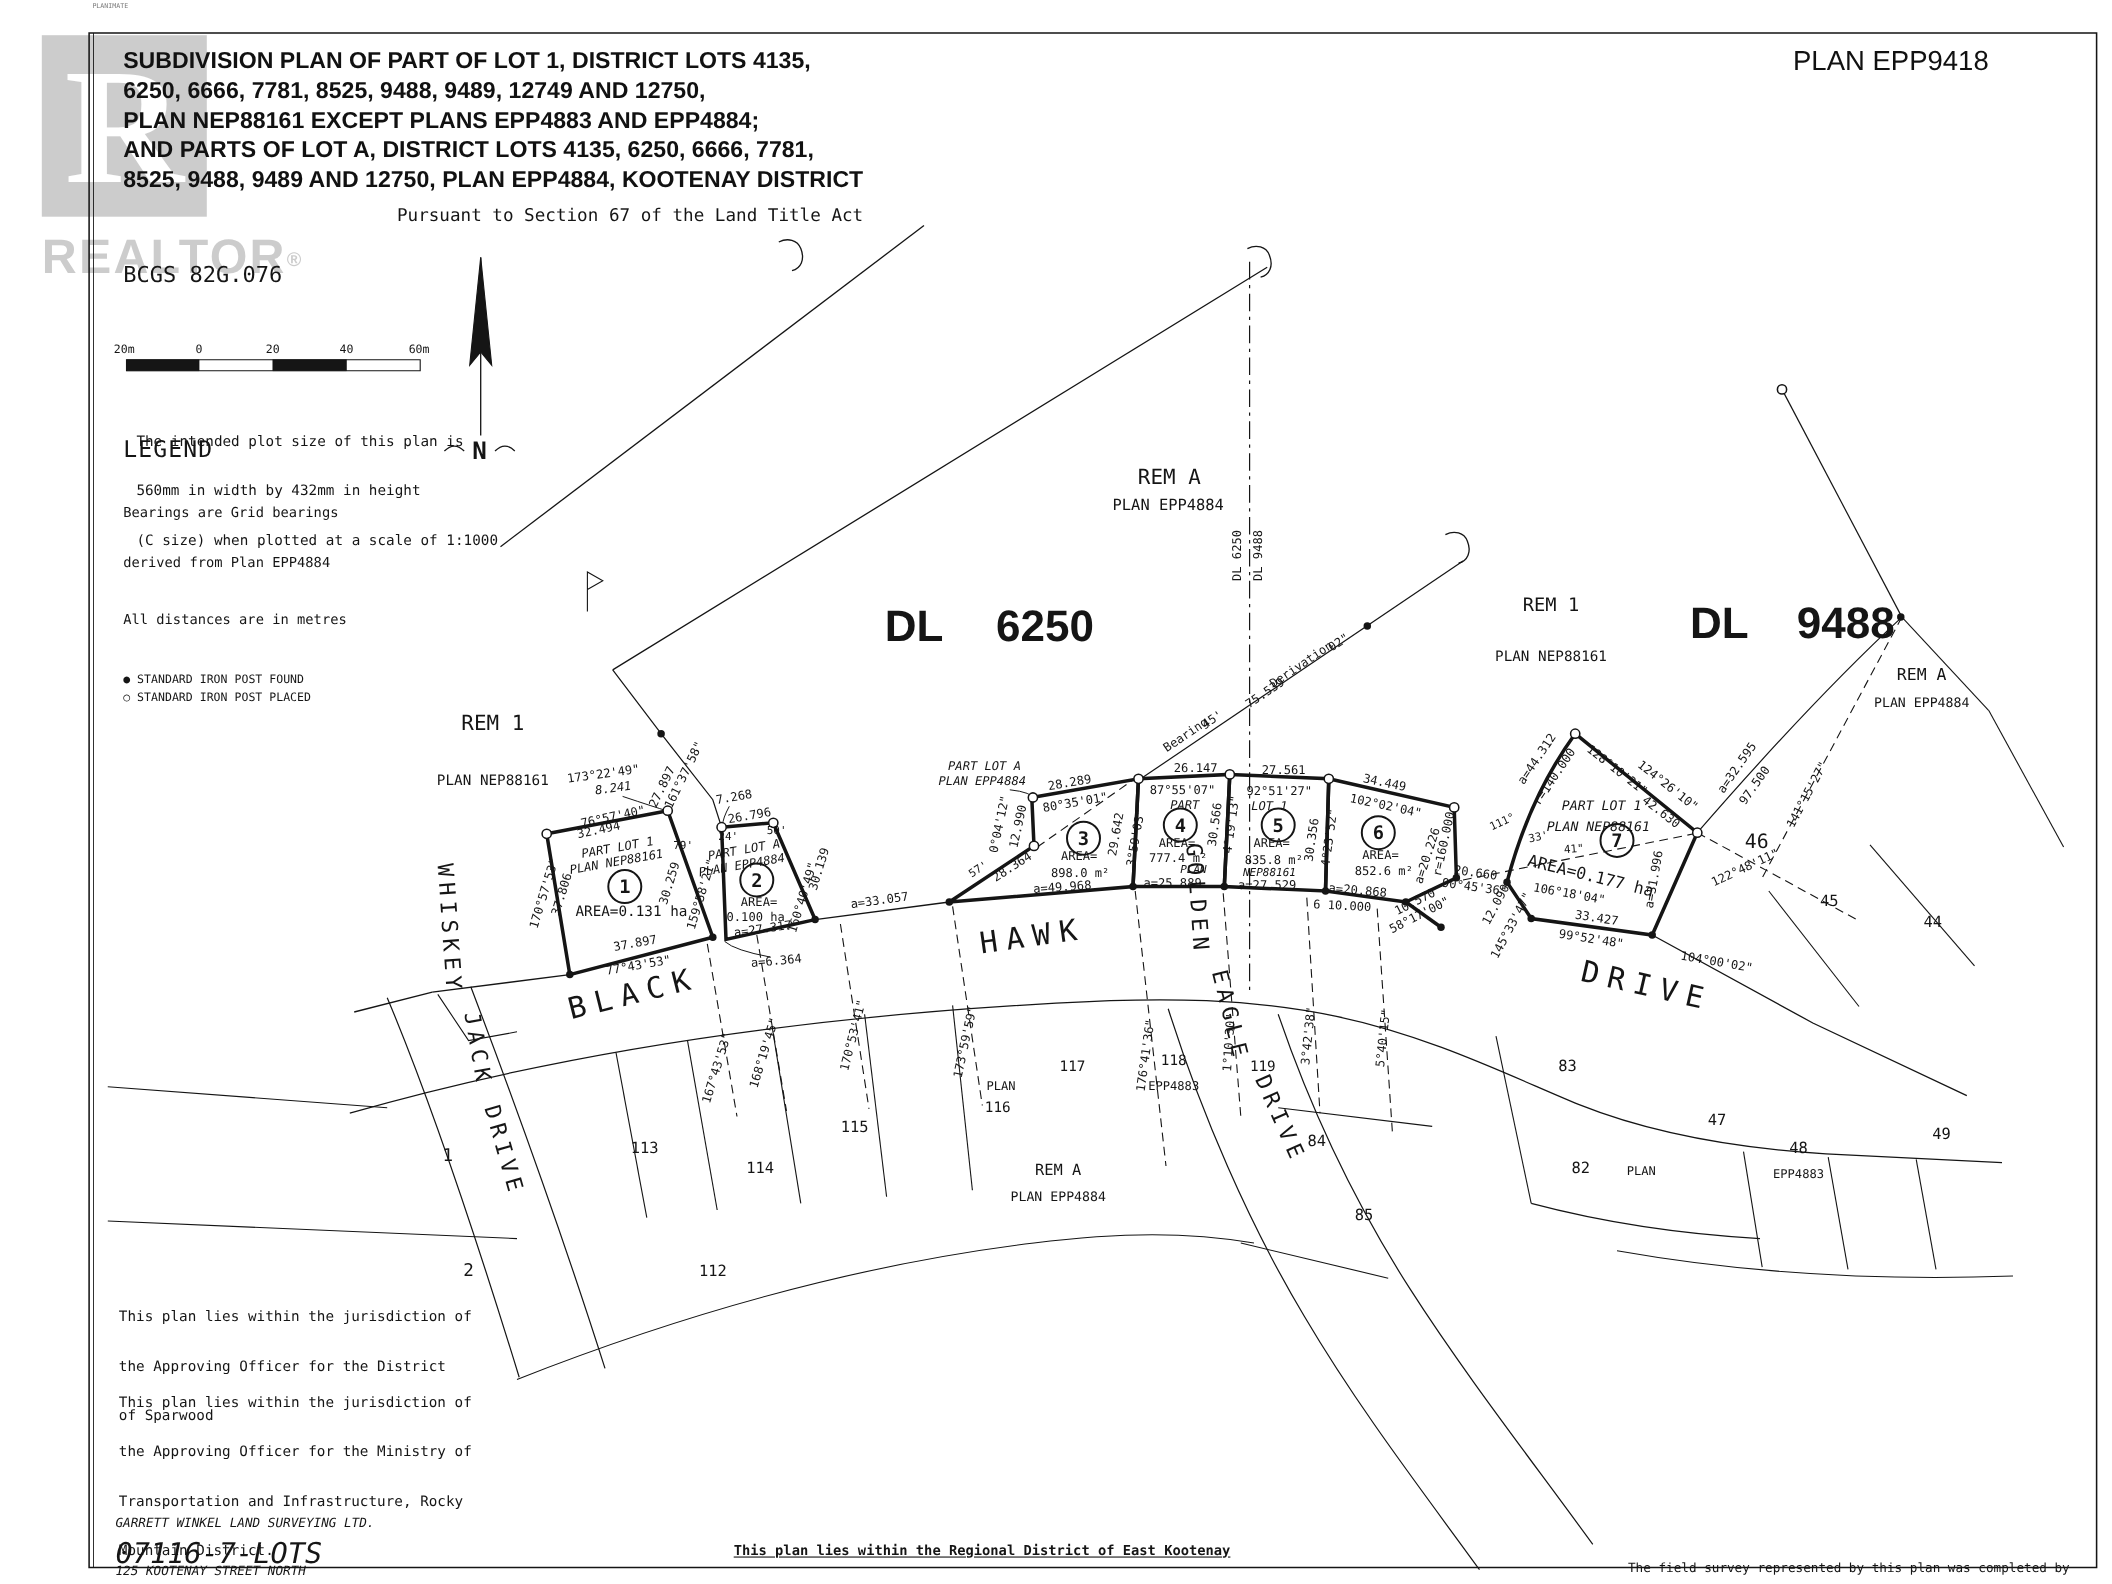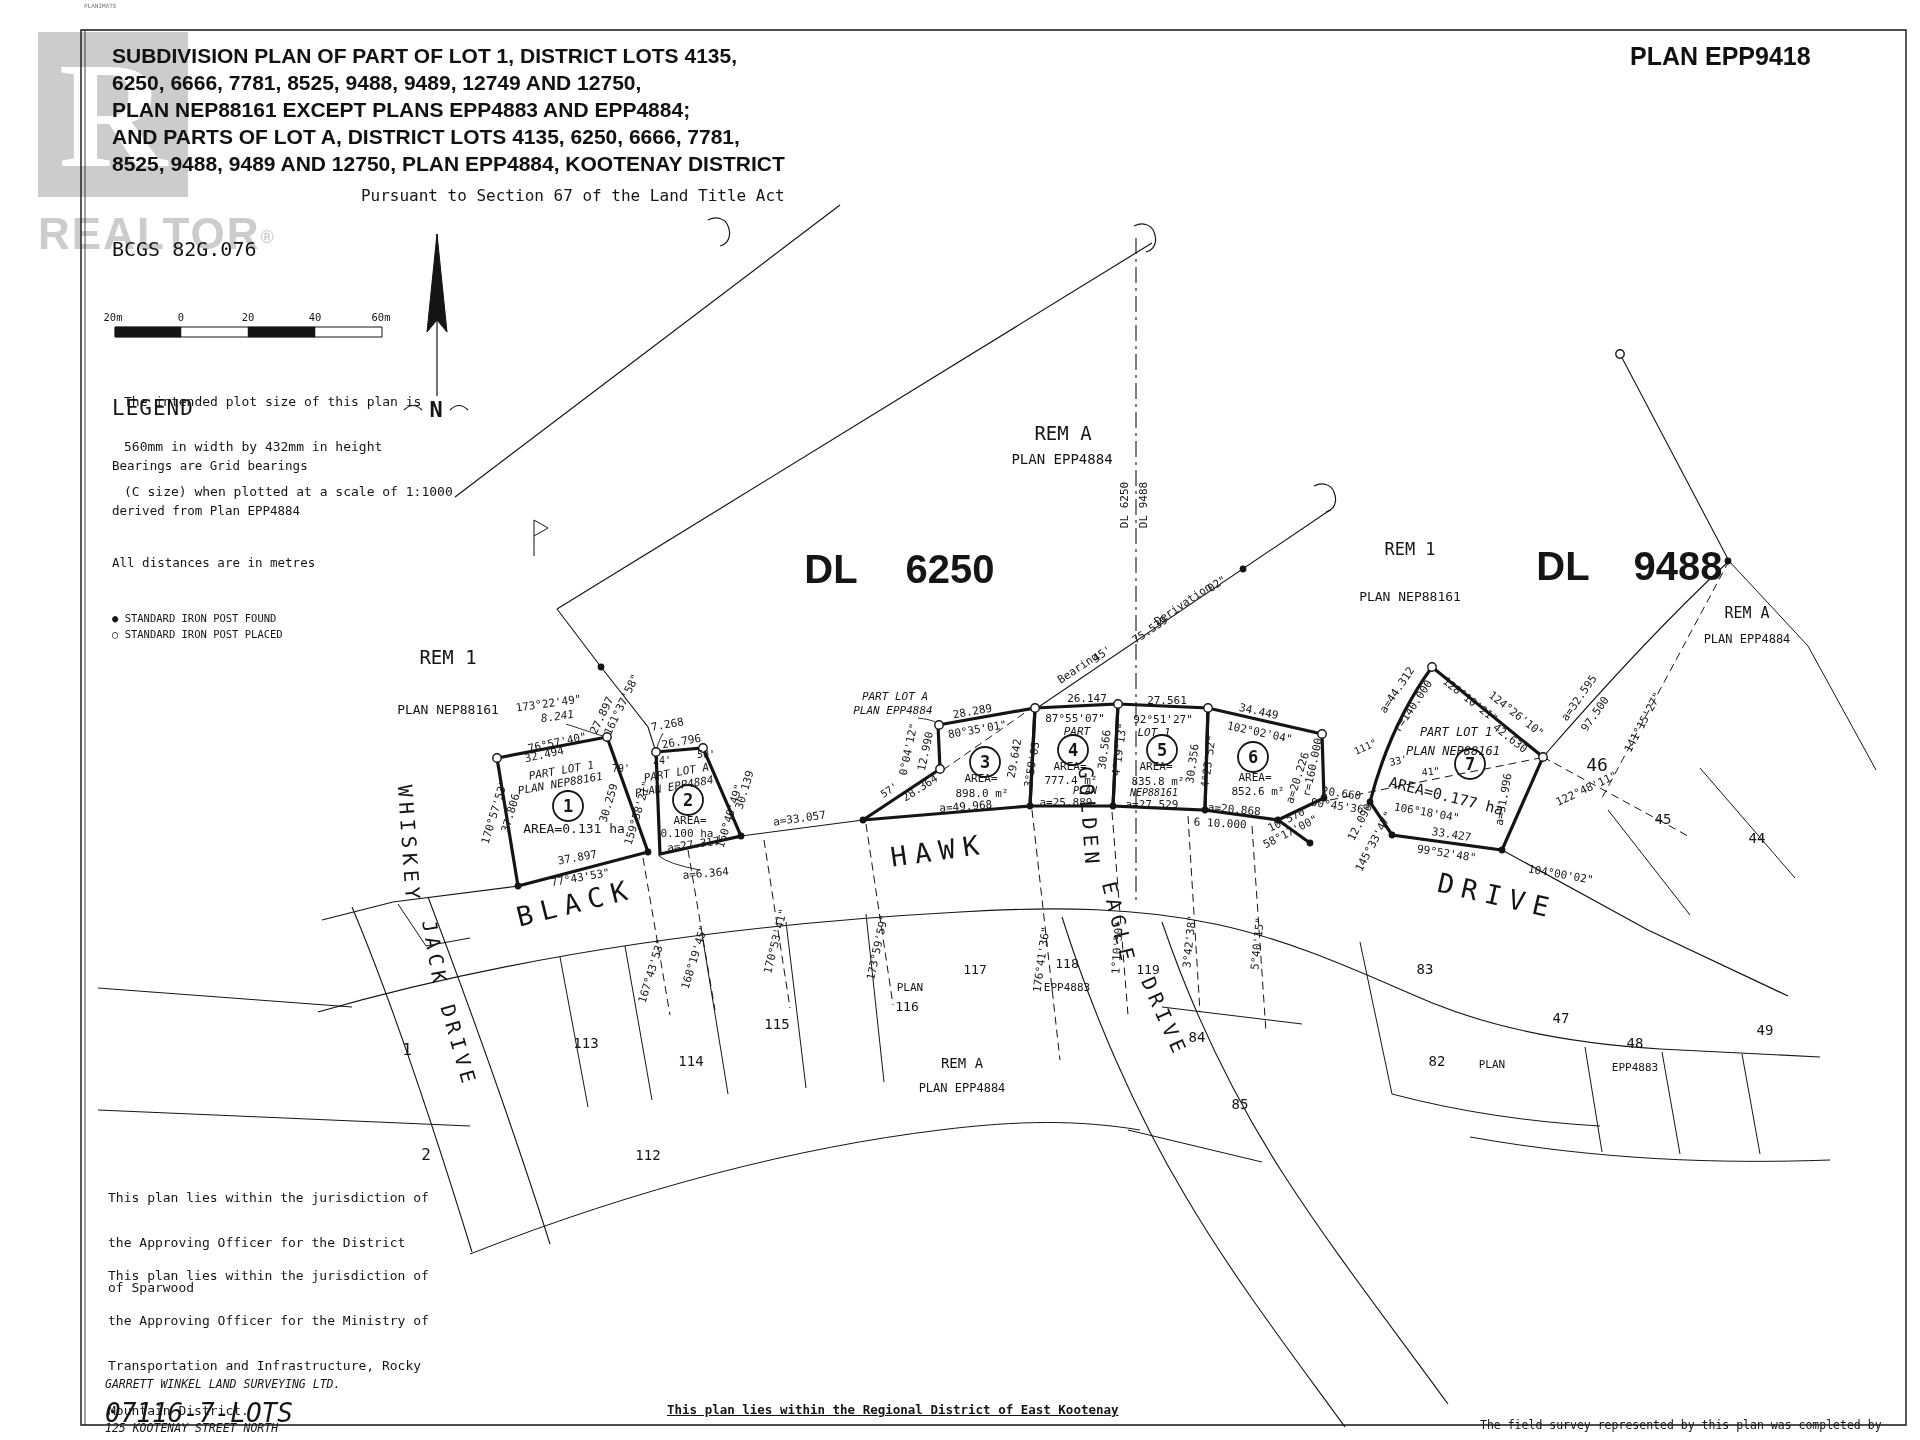--- a/index.html
+++ b/index.html
@@ -1,20 +1,20 @@
 <!DOCTYPE html>
 <html><head>
 <meta charset="utf-8">
 <style>
   html,body{margin:0;padding:0;width:1920px;height:1440px;background:#fff;overflow:hidden;}
   body{font-family:"DejaVu Sans Mono",monospace;color:#151515;position:relative;}
   .abs{position:absolute;}
   #plan-svg{position:absolute;left:0;top:0;}
   .title-line{font-family:"Liberation Sans",sans-serif;font-weight:bold;font-size:21px;line-height:27px;white-space:nowrap;color:#111;}
-  .plan-num{font-family:"Liberation Sans",sans-serif;font-weight:bold;font-size:25px;color:#111;}
+  .plan-num{font-family:"Liberation Sans",sans-serif;font-weight:normal;font-size:25px;color:#111;}
   .mono13{font-size:13px;line-height:15px;white-space:pre;}
   .mono12{font-size:12.5px;line-height:15px;white-space:pre;}
   .watermark{opacity:.45;pointer-events:none;}
   .wm-box{width:150px;height:165px;background:#8f8f8f;display:flex;align-items:center;justify-content:center;}
   .wm-r{font-family:"Liberation Serif",serif;font-weight:bold;font-size:150px;color:#fff;line-height:1;}
   .wm-word{font-family:"Liberation Sans",sans-serif;font-weight:bold;font-size:44px;color:#8f8f8f;letter-spacing:2px;}
   .wm-reg{font-size:18px;vertical-align:super;}
   .stamp{font-size:6px;color:#777;}
   .underline{text-decoration:underline;}
   .seg{display:block;}

